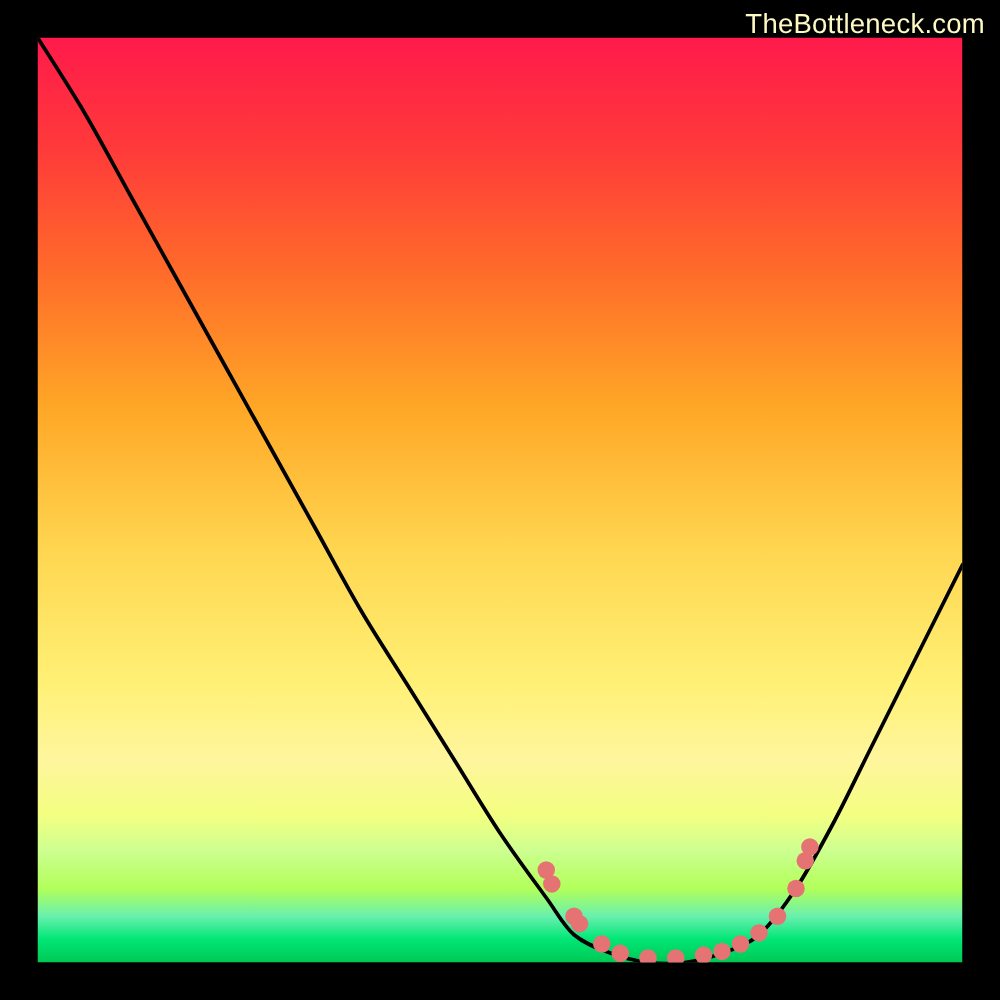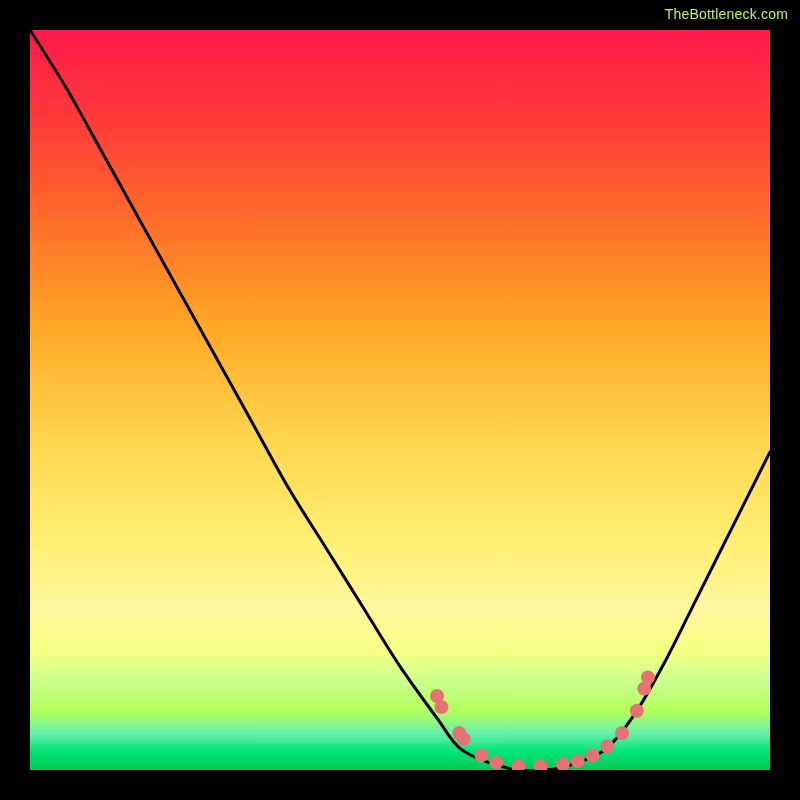--- a/index.html
+++ b/index.html
@@ -14,22 +14,22 @@
   }
   .gradient-bg {
     position: absolute;
     left: 0; top: 0; width: 100%; height: 100%;
   }
   .watermark {
     position: absolute;
     top: 6px;
     right: 12px;
     font-family: Arial, Helvetica, sans-serif;
-    font-size: 14px;
-    color: #bef264;
+    font-size: 22px;
+    color: #fef9c3;
     font-weight: 500;
     letter-spacing: 0.2px;
   }
   svg.curve { position: absolute; left: 0; top: 0; width: 100%; height: 100%; }
 </style>
 </head>
 <body>
 <div class="wrapper">
 
   <div class="watermark">TheBottleneck.com</div>

